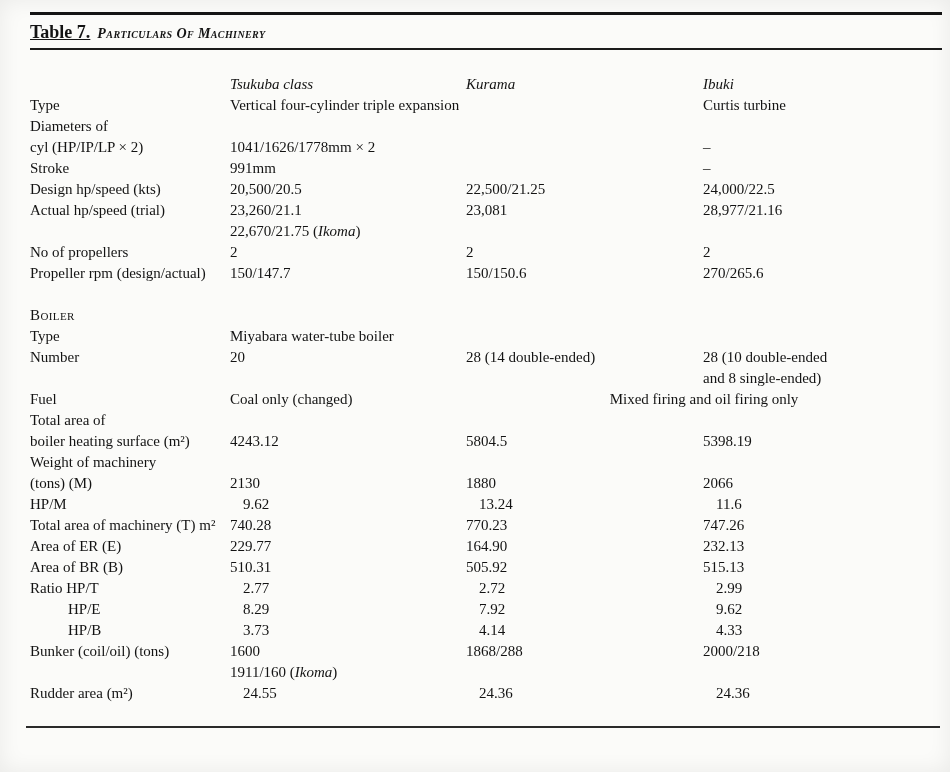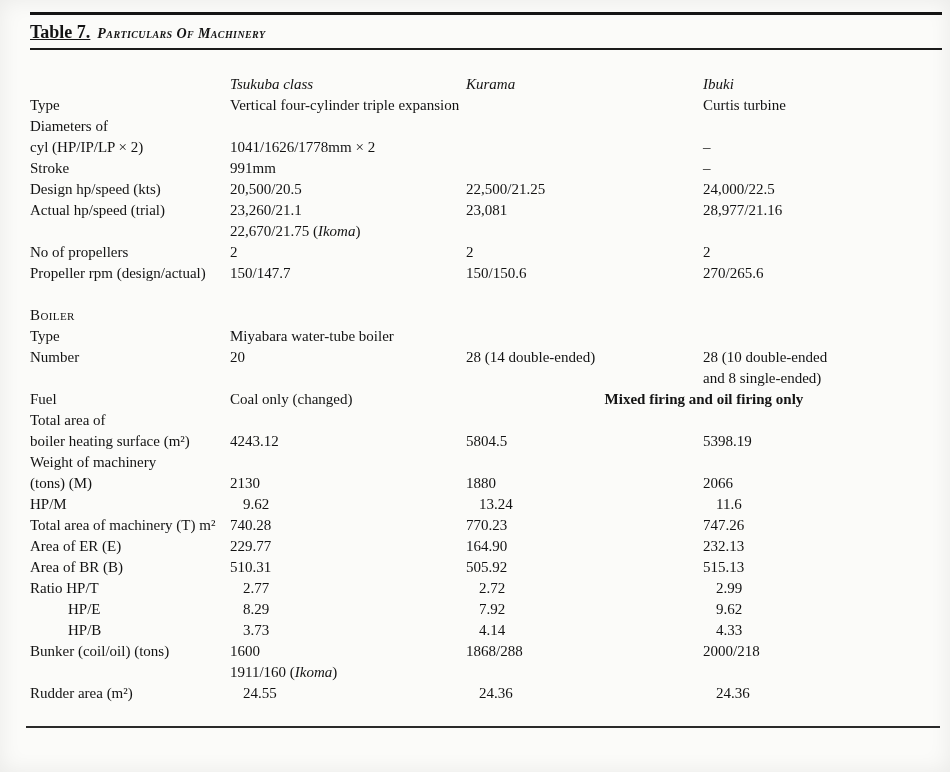--- a/index.html
+++ b/index.html
@@ -18,21 +18,21 @@
   .title-text{font-weight:bold;font-style:italic;font-variant:small-caps;font-size:14px;margin-left:7px;letter-spacing:0.4px;}
   .rule-under-title{height:2px;background:#1b1b1b;margin:4px 8px 0 30px;}
   .tbl{margin-left:30px;width:912px;font-size:15px;}
   .row{display:grid;grid-template-columns:200px 236px 237px 239px;height:21px;line-height:21px;}
   .cell{white-space:nowrap;overflow:visible;}
   .l{grid-column:1;}
   .c1{grid-column:2;}
   .c2{grid-column:3;}
   .c3{grid-column:4;}
   .span12{grid-column:2/4;}
-  .span23{grid-column:3/5;text-align:center;font-weight:bold;}
+  .span23{grid-column:3/5;text-align:center;}
   .span13{grid-column:2/5;text-align:left;}
   .i{font-style:italic;}
   .sc{font-variant:small-caps;letter-spacing:0.4px;}
   .ind{padding-left:13px;}
   .lind{padding-left:38px;}
   .mt{margin-top:21px;}
   .header-row{margin-top:24px;}
   .rule-bottom{height:2px;background:#2a2a2a;margin:22px 10px 0 26px;}
 </style>
 </head>

